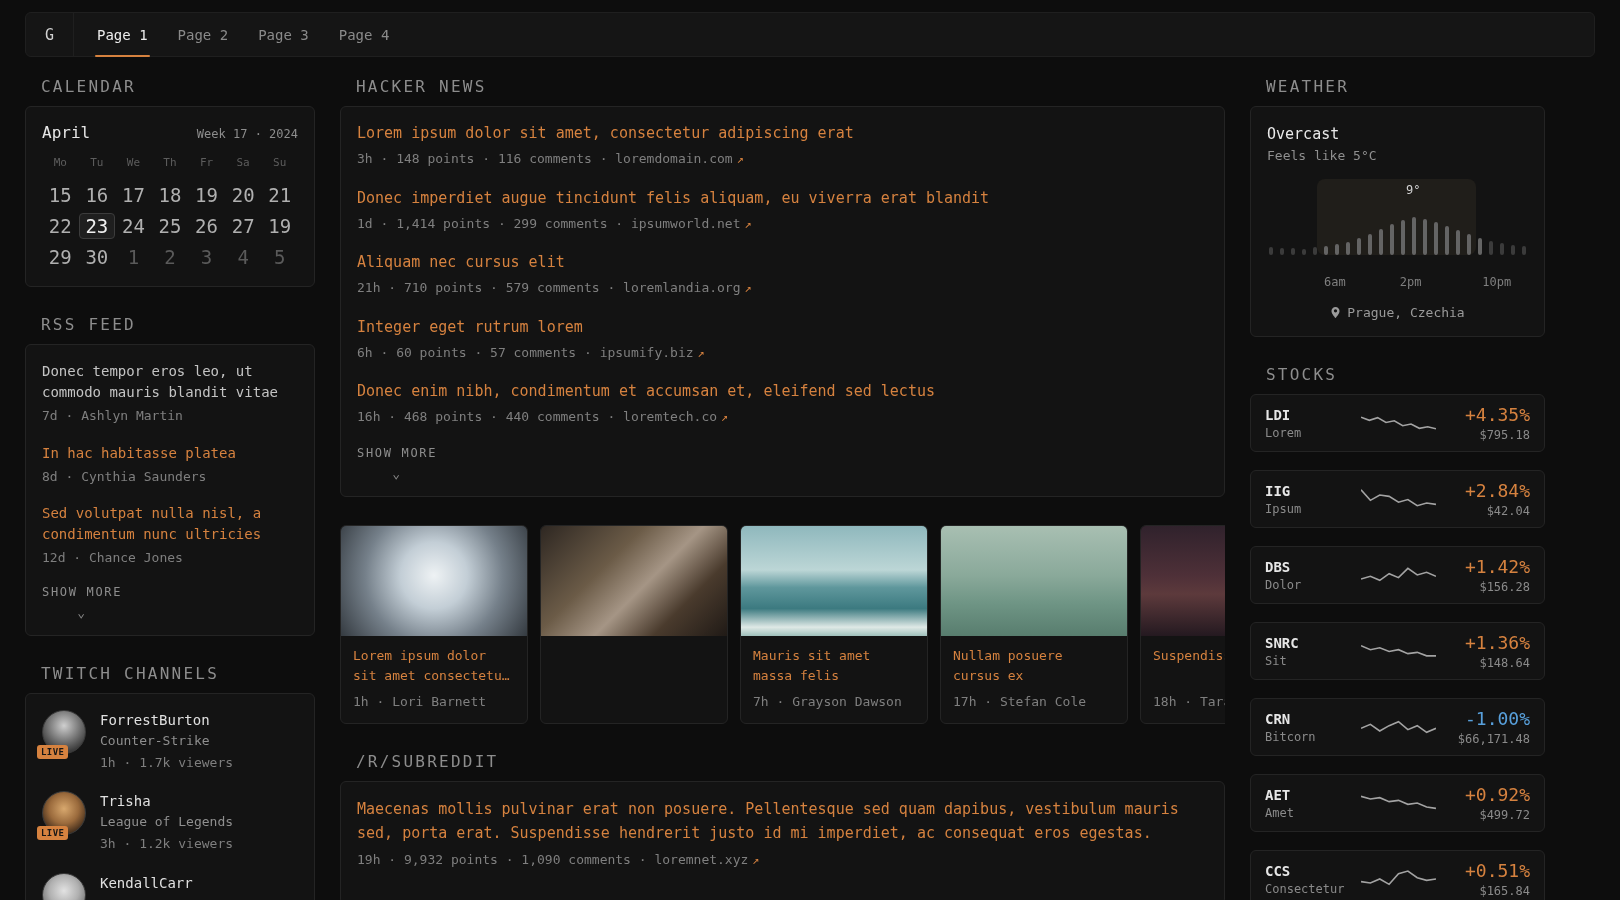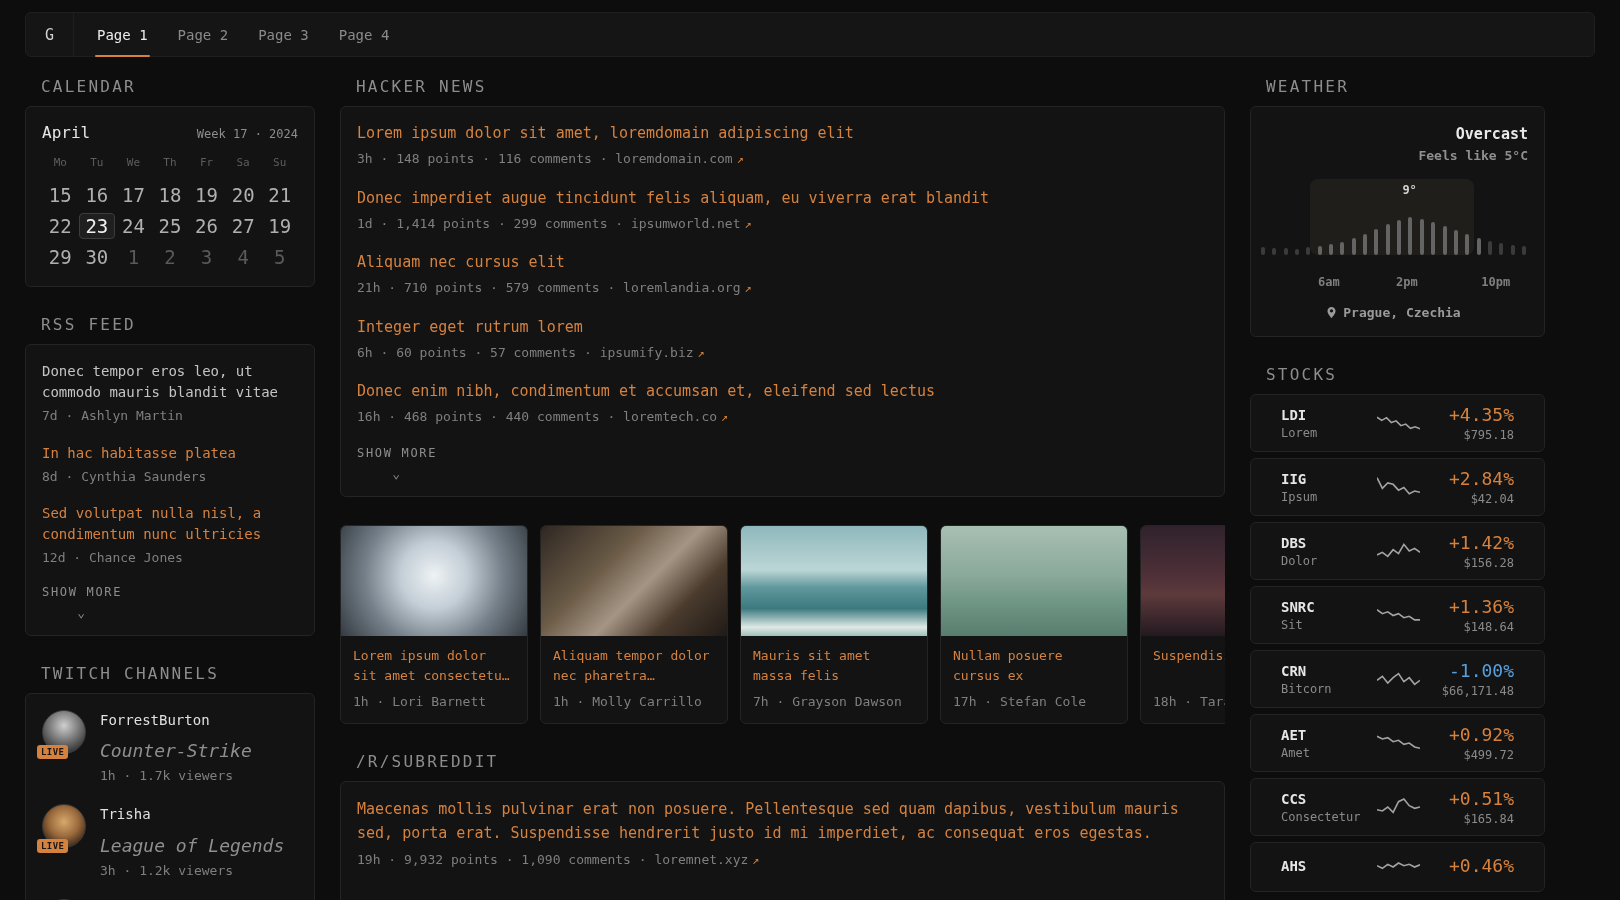--- a/index.html
+++ b/index.html
@@ -63,21 +63,21 @@
   
   .channel{display:flex;gap:14px;margin-bottom:19px;cursor:pointer;}
   .avatar-wrap{position:relative;width:44px;height:44px;flex:none;}
   .avatar{width:44px;height:44px;border-radius:50%;border:1px solid #3a3a3a;}
   .avatar-1{background:radial-gradient(circle at 50% 35%,#cfcfcf 0%,#8a8a8a 35%,#3c3c3c 75%);}
   .avatar-2{background:radial-gradient(circle at 50% 40%,#d8a86e 0%,#9a6a3c 45%,#3a2718 80%);}
   .avatar-3{background:radial-gradient(circle at 50% 40%,#e2e2e2 0%,#b0b0b0 45%,#6e6e6e 80%);}
   .live{position:absolute;left:-5px;bottom:-5px;background:var(--accent);color:#161616;
     font-size:9px;font-weight:bold;letter-spacing:0.05em;padding:2px 4px;border-radius:3px;}
   .ch-name{font-size:14px;color:#e0e0e0;line-height:1.45;}
-  .ch-cat{font-size:18px;color:#8f8f8f;margin-top:8px;line-height:1.45;font-style:italic;}
+  .ch-cat{font-size:13px;color:#8f8f8f;margin-top:2px;line-height:1.45;}
   .channel .meta{margin-top:2px;}
   
   .hn-item{margin-bottom:19px;}
   .hn-title{display:block;font-size:15px;color:var(--accent);line-height:1.4;cursor:pointer;text-decoration:none;}
   .hn-item .meta{margin-top:5px;}
   .dlink{color:var(--meta);cursor:pointer;text-decoration:none;}
   .arrow{color:var(--accent);margin-left:4px;font-size:12px;}
   .post-title{display:block;font-size:15px;color:var(--accent);line-height:1.55;cursor:pointer;text-decoration:none;}
   
   .video-row{display:flex;gap:12px;overflow:hidden;}
@@ -87,39 +87,39 @@
   .thumb-1{background:radial-gradient(circle at 50% 45%,#eef2f4 0%,#c3ced6 30%,#75808a 62%,#343a40 100%);}
   .thumb-2{background:linear-gradient(135deg,#2e2722 0%,#6b5b47 35%,#a59585 55%,#4a3b2d 75%,#201a16 100%);}
   .thumb-3{background:linear-gradient(180deg,#8fb8bd 0%,#bcd6d6 40%,#5f979c 56%,#3c7a80 75%,#dfe9e6 92%,#9fc0bb 100%);}
   .thumb-4{background:linear-gradient(180deg,#a8bfb2 0%,#8aa99a 45%,#6f9585 70%,#587d6e 100%);}
   .thumb-5{background:linear-gradient(180deg,#30222c 0%,#4e3038 45%,#5d3a3c 62%,#241920 100%);}
   .v-body{padding:10px 12px 12px 12px;}
   .v-title{display:-webkit-box;-webkit-line-clamp:2;-webkit-box-orient:vertical;overflow:hidden;
     font-size:13px;color:var(--accent);line-height:1.55;min-height:40px;cursor:pointer;text-decoration:none;}
   .v-body .meta{margin-top:6px;}
   
-  .weather-card{text-align:right;padding:18px 16px 16px 8px;font-weight:bold;}
+  .weather-card{text-align:left;padding:18px 16px 16px 16px;}
   .w-cond{font-size:15px;color:#eaeaea;}
   .w-feels{font-size:13px;color:#8f8f8f;margin-top:5px;}
   .w-chart{position:relative;height:76px;margin-top:16px;display:flex;align-items:flex-end;
     justify-content:space-between;padding:0 2px;}
   .daylight{position:absolute;left:19%;width:61%;top:0;bottom:0;background:#201e1a;border-radius:8px;}
   .w-bar{width:4px;border-radius:2px;background:#3b3b3b;position:relative;z-index:1;}
   .w-bar.lit{background:#646464;}
   .w-temp{position:absolute;top:4px;left:56%;transform:translateX(-50%);font-size:12px;color:#d2d2d2;z-index:2;}
   .w-times{position:relative;height:16px;margin-top:20px;}
   .w-time{position:absolute;top:0;transform:translateX(-50%);font-size:12px;color:#7f7f7f;}
   .w-time:nth-child(1){left:26%;}
   .w-time:nth-child(2){left:55%;}
   .w-time:nth-child(3){left:88%;}
   .w-loc{display:flex;justify-content:center;align-items:center;gap:6px;margin-top:14px;
     font-size:13px;color:#9a9a9a;}
   
   .stock-row{display:flex;align-items:center;background:var(--card);border:1px solid var(--border);
-    border-radius:6px;padding:9px 30px;margin-bottom:6px;cursor:pointer;}
+    border-radius:6px;padding:9px 14px;margin-bottom:18px;cursor:pointer;}
   .s-left{width:88px;flex:none;}
   .s-ticker{font-size:14px;font-weight:bold;color:#e6e6e6;}
   .s-name{font-size:12px;color:#8a8a8a;margin-top:3px;white-space:nowrap;overflow:hidden;}
   .s-spark{flex:1;height:30px;padding:0 8px;}
   .s-spark svg{width:100%;height:100%;display:block;}
   .s-right{width:86px;flex:none;text-align:right;}
   .s-change{font-size:18px;color:var(--accent);}
   .s-change.down{color:var(--neg);}
   .s-price{font-size:12px;color:#8a8a8a;margin-top:3px;white-space:nowrap;}
 </style>
@@ -242,21 +242,21 @@
     </section>
 
   </aside>
 
   <main class="col-mid">
 
     <section class="widget">
       <h2 class="sec">HACKER NEWS</h2>
       <div class="card">
         <article class="hn-item">
-            <a class="hn-title">Lorem ipsum dolor sit amet, loremdomain adipiscing elit</a>
+            <a class="hn-title">Lorem ipsum dolor sit amet, consectetur adipiscing erat</a>
             <div class="meta">
               <span>3h · 148 points · 116 comments ·</span>
               <a class="dlink"><span>loremdomain.com</span><span class="arrow">↗</span></a>
             </div>
           </article>
           <article class="hn-item">
             <a class="hn-title">Donec imperdiet augue tincidunt felis aliquam, eu viverra erat blandit</a>
             <div class="meta">
               <span>1d · 1,414 points · 299 comments ·</span>
               <a class="dlink"><span>ipsumworld.net</span><span class="arrow">↗</span></a>
@@ -294,24 +294,20 @@
       <div class="video-row">
         <article class="video-card">
             <div class="thumb thumb-1"></div>
             <div class="v-body">
               <a class="v-title">Lorem ipsum dolor sit amet consectetu…</a>
               <div class="meta">1h · Lori Barnett</div>
             </div>
           </article>
           <article class="video-card">
             <div class="thumb thumb-2"></div>
-            <div class="v-body">
-              <a class="v-title">Aliquam tempor dolor nec pharetra…</a>
-              <div class="meta">1h · Molly Carrillo</div>
-            </div>
           </article>
           <article class="video-card">
             <div class="thumb thumb-3"></div>
             <div class="v-body">
               <a class="v-title">Mauris sit amet massa felis</a>
               <div class="meta">7h · Grayson Dawson</div>
             </div>
           </article>
           <article class="video-card">
             <div class="thumb thumb-4"></div>

